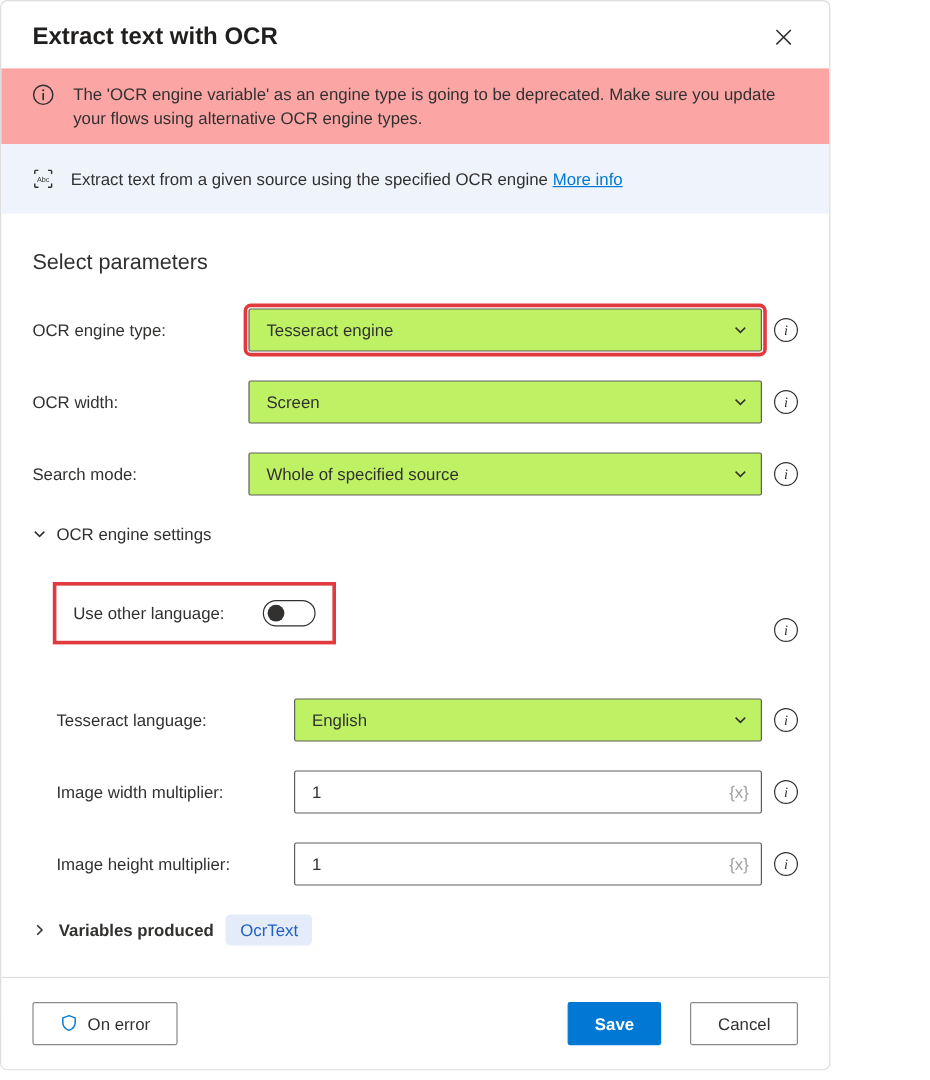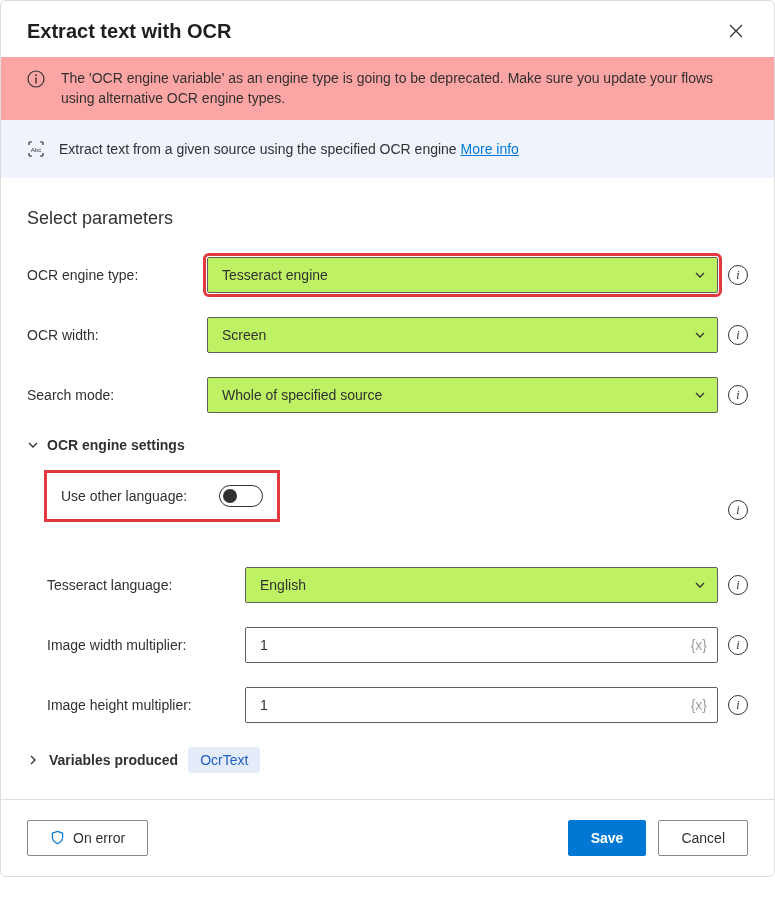--- a/index.html
+++ b/index.html
@@ -5,21 +5,21 @@
   * { box-sizing: border-box; }
   body {
     margin: 0;
     padding: 0;
     font-family: "Segoe UI", -apple-system, BlinkMacSystemFont, sans-serif;
     background: #fff;
     color: #323130;
     font-size: 14px;
   }
   .dialog {
-    width: 775px;
+    width: 692px;
     border: 1px solid #ddd;
     border-radius: 6px;
     overflow: hidden;
   }
   .header {
     display: flex;
     justify-content: space-between;
     align-items: center;
     padding: 18px 26px 14px 26px;
   }
@@ -135,23 +135,23 @@
     cursor: pointer;
     flex-shrink: 0;
     color: #323130;
     line-height: 1;
     padding: 0;
   }
   .collapsible-header {
     display: flex;
     align-items: center;
     gap: 8px;
-    margin-bottom: 20px;
-    cursor: pointer;
-    font-weight: 700;
+    margin-bottom: 35px;
+    cursor: pointer;
+    font-weight: 400;
   }
   .settings-block {
     padding-left: 20px;
   }
   .toggle-row {
     display: inline-flex;
     align-items: center;
     gap: 32px;
     margin-bottom: 28px;
     outline: 3px solid #e1393d;
@@ -217,21 +217,21 @@
     background: #fff;
     border: 1px solid #8a8886;
     color: #323130;
   }
   .btn-primary {
     background: #0078d4;
     border: 1px solid #0078d4;
     color: #fff;
     font-weight: 600;
   }
-  .footer-right { display:flex; gap:12px; }
+  .footer-right { display:flex; gap:24px; }
   svg { display:block; }
 </style>
 </head>
 <body>
 
 <div class="dialog">
 
   <div class="header">
     <h2>Extract text with OCR</h2>
     <button class="close-btn">

